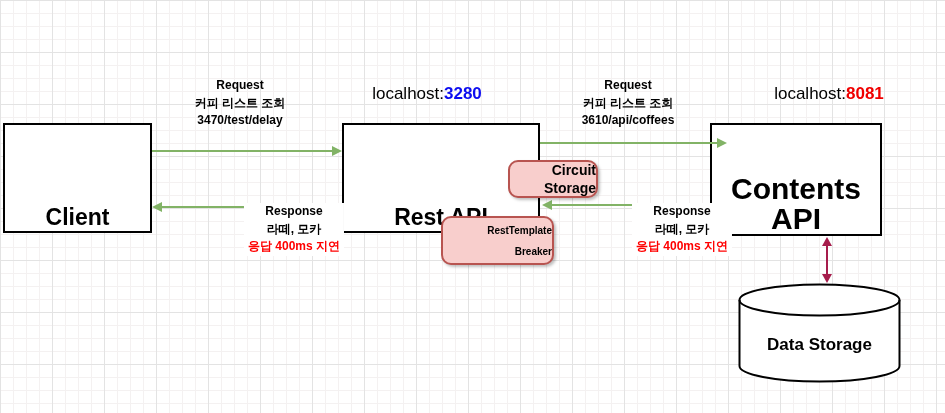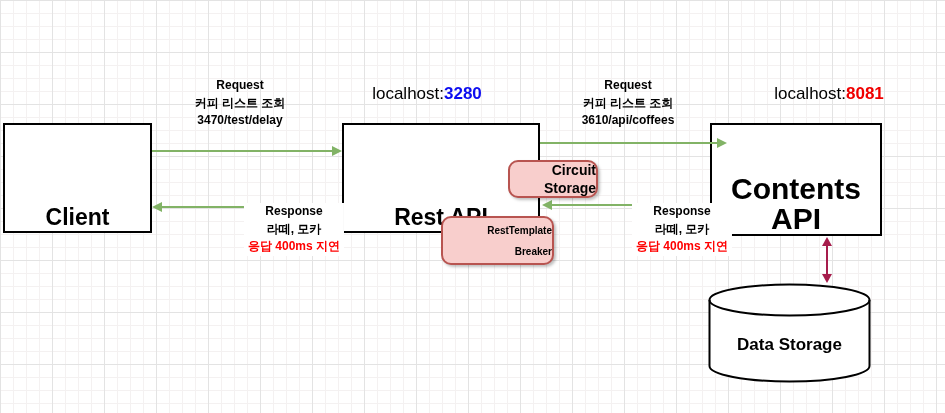--- a/index.html
+++ b/index.html
@@ -49,21 +49,21 @@
     justify-content: center;
     font-weight: bold;
     color: #000000;
     text-align: center;
     z-index: 6;
   }
   .pill-circuit { left: 508px; top: 160px; width: 90px; height: 38px; font-size: 14px; line-height: 18px; }
   .pill-hystrix { left: 441px; top: 216px; width: 113px; height: 49px; font-size: 10px; line-height: 21px; }
 
   
-  .cylinder { position: absolute; left: 708px; top: 283px; width: 163px; height: 100px; }
+  .cylinder { position: absolute; left: 738px; top: 283px; width: 163px; height: 100px; }
   .cylinder-label {
     position: absolute; left: 0; top: 52px; width: 100%;
     text-align: center; font-size: 17px; font-weight: bold; color: #000;
   }
 
   
   .hline { position: absolute; height: 2px; background: #82b366; z-index: 1; }
   .vline { position: absolute; width: 2px;  background: #a61d4c; z-index: 1; }
   .ah { position: absolute; width: 0; height: 0; z-index: 1; }
   .ah-right { border-top: 5px solid transparent; border-bottom: 5px solid transparent; border-left: 10px solid #82b366; }

